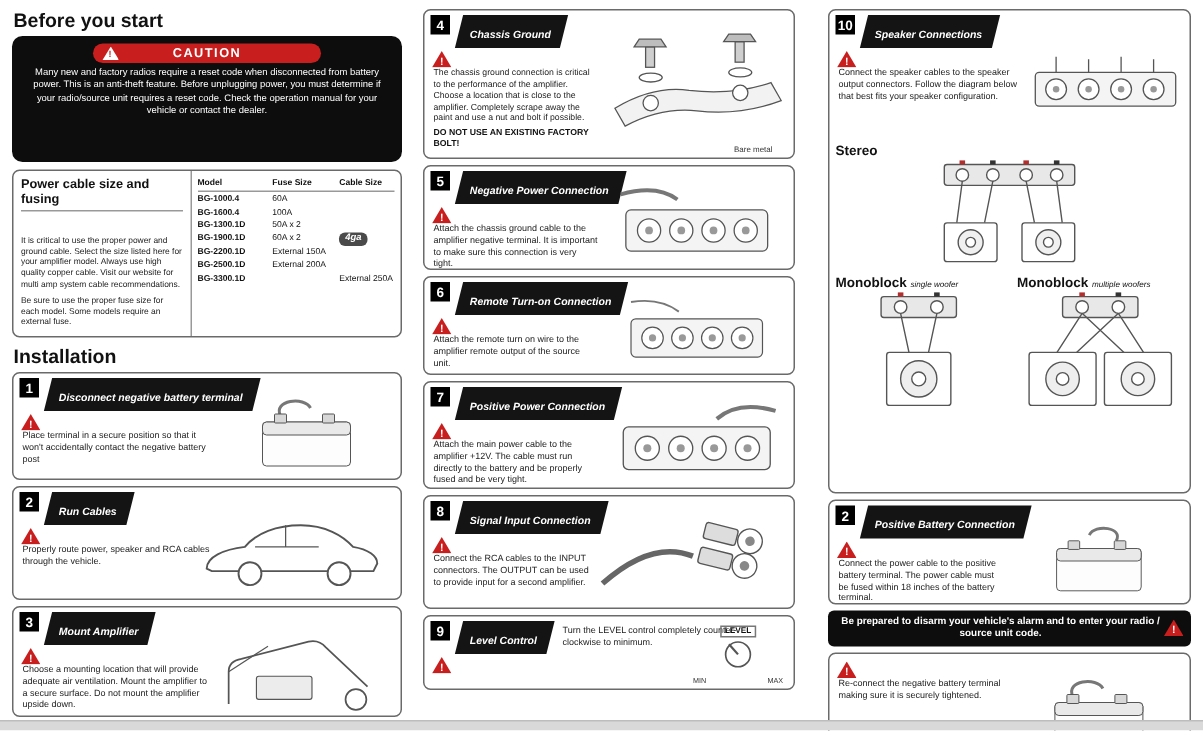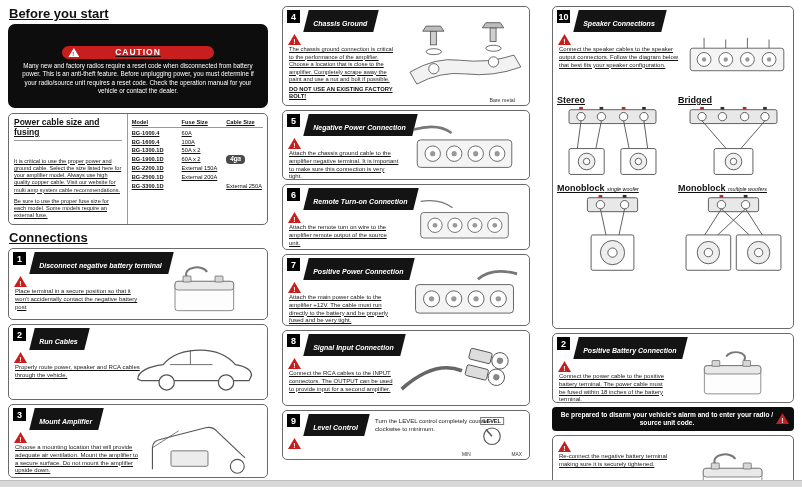--- a/index.html
+++ b/index.html
@@ -4,30 +4,30 @@
 <style>
   * { box-sizing: border-box; margin: 0; padding: 0; }
   html,body { width:802px; height:487px; }
   body {
     font-family: "Liberation Sans", sans-serif;
     background:#fff; color:#111; position:relative; overflow:hidden;
   }
   .sheet { position:absolute; inset:0; background:#fff; }
   .footer-strip { position:absolute; left:0; right:0; bottom:0; height:7px; background:#d9d9d9; border-top:1px solid #bdbdbd; }
 
-  .col { position:absolute; top:6px;text-decoration:underline; }
+  .col { position:absolute; top:6px; }
   .col-left  { left:8px;   width:260px; }
   .col-mid   { left:282px; width:248px; }
   .col-right { left:552px; width:242px; }
 
   h1.head, h2.head { font-size:13px; font-weight:bold; margin:0 0 3px 1px; }
 
   
   .caution { background:#0d0d0d; border-radius:7px; padding:5px 8px 4px; height:84px; margin-bottom:5px; }
-  .caution-pill { width:62%; margin:17px auto 3px; background:#c81e1e; color:#fff; border-radius:8px;
+  .caution-pill { width:62%; margin:0 auto 3px; background:#c81e1e; color:#fff; border-radius:8px;
     font-weight:bold; font-size:8.5px; text-align:center; padding:1px 0 2px; position:relative; letter-spacing:1px; }
   .pill-tri { position:absolute; left:6px; top:2px; width:11px; height:9px; background:#fff;
     clip-path:polygon(50% 0,0 100%,100% 100%); color:#c81e1e; font-size:6px; font-weight:bold;
     display:flex; align-items:flex-end; justify-content:center; }
   .caution-text { color:#fff; font-size:6.3px; line-height:1.32; text-align:center; }
 
   
   .power { border:1px solid #6a6a6a; border-radius:5px; height:112px; margin-bottom:5px; display:flex; overflow:hidden; background:#fff; }
   .power-left { width:46%; padding:4px 5px; border-right:1px solid #999; }
   .power-title { font-weight:bold; font-size:8.5px; line-height:1.15; border-bottom:1px solid #999; padding-bottom:2px; margin-bottom:17px; }
@@ -140,21 +140,21 @@
             <span class="tcable"></span>
           </div>
         <div class="trow">
             <span class="tmodel">BG-3300.1D</span>
             <span class="tfuse"></span>
             <span class="tcable">External 250A</span>
           </div>
       </div>
     </div>
 
-    <h2 class="head">Connections</h2>
+    <h2 class="head">Installation</h2>
 
     <section class="step" style="height:72px">
       <div class="step-head">
         <div class="step-num">1</div>
         <div class="step-banner"><span class="bt">Disconnect negative battery terminal</span></div>
       </div>
       <div class="tri">!</div>
       <p class="step-text">Place terminal in a secure position so that it won't accidentally contact the negative battery post</p>
       <div class="step-fig">
         <svg viewBox="0 0 120 78">
@@ -402,40 +402,20 @@
                 <circle cx="65" cy="11.5" r="4.5"></circle>
                 <circle cx="87" cy="11.5" r="4.5"></circle>
               </g>
               <path d="M19 16 L15 46 M41 16 L35 46 M65 16 L71 46 M87 16 L91 46" stroke="#555" fill="none"></path>
               <rect x="6" y="46" width="38" height="28" rx="2" fill="#fff" stroke="#555"></rect>
               <circle cx="25" cy="60" r="9" fill="#f0f0f0" stroke="#555"></circle>
               <circle cx="25" cy="60" r="3.5" fill="#fff" stroke="#555"></circle>
               <rect x="62" y="46" width="38" height="28" rx="2" fill="#fff" stroke="#555"></rect>
               <circle cx="81" cy="60" r="9" fill="#f0f0f0" stroke="#555"></circle>
               <circle cx="81" cy="60" r="3.5" fill="#fff" stroke="#555"></circle>
-            </svg>
-        </div>
-        <div class="diag">
-          <div class="diag-label">Bridged</div>
-          <svg class="diag-svg" viewBox="0 0 106 80">
-              <rect x="6" y="4" width="94" height="15" rx="2" fill="#e8e8e8" stroke="#555"></rect>
-              <rect x="17" y="1" width="4" height="3" fill="#b03030"></rect>
-              <rect x="39" y="1" width="4" height="3" fill="#333"></rect>
-              <rect x="63" y="1" width="4" height="3" fill="#b03030"></rect>
-              <rect x="85" y="1" width="4" height="3" fill="#333"></rect>
-              <g fill="#fff" stroke="#555">
-                <circle cx="19" cy="11.5" r="4.5"></circle>
-                <circle cx="41" cy="11.5" r="4.5"></circle>
-                <circle cx="65" cy="11.5" r="4.5"></circle>
-                <circle cx="87" cy="11.5" r="4.5"></circle>
-              </g>
-              <path d="M19 16 L45 46 M87 16 L61 46" stroke="#555" fill="none"></path>
-              <rect x="32" y="46" width="42" height="28" rx="2" fill="#fff" stroke="#555"></rect>
-              <circle cx="53" cy="60" r="9" fill="#f0f0f0" stroke="#555"></circle>
-              <circle cx="53" cy="60" r="3.5" fill="#fff" stroke="#555"></circle>
             </svg>
         </div>
       </div>
 
       <div class="diag-row">
         <div class="diag">
           <div class="diag-label mono"><span>Monoblock</span> <span class="sub">single woofer</span></div>
           <svg class="diag-svg tall" viewBox="0 0 106 86">
               <rect x="26" y="4" width="54" height="15" rx="2" fill="#e8e8e8" stroke="#555"></rect>
               <rect x="38" y="1" width="4" height="3" fill="#b03030"></rect>

